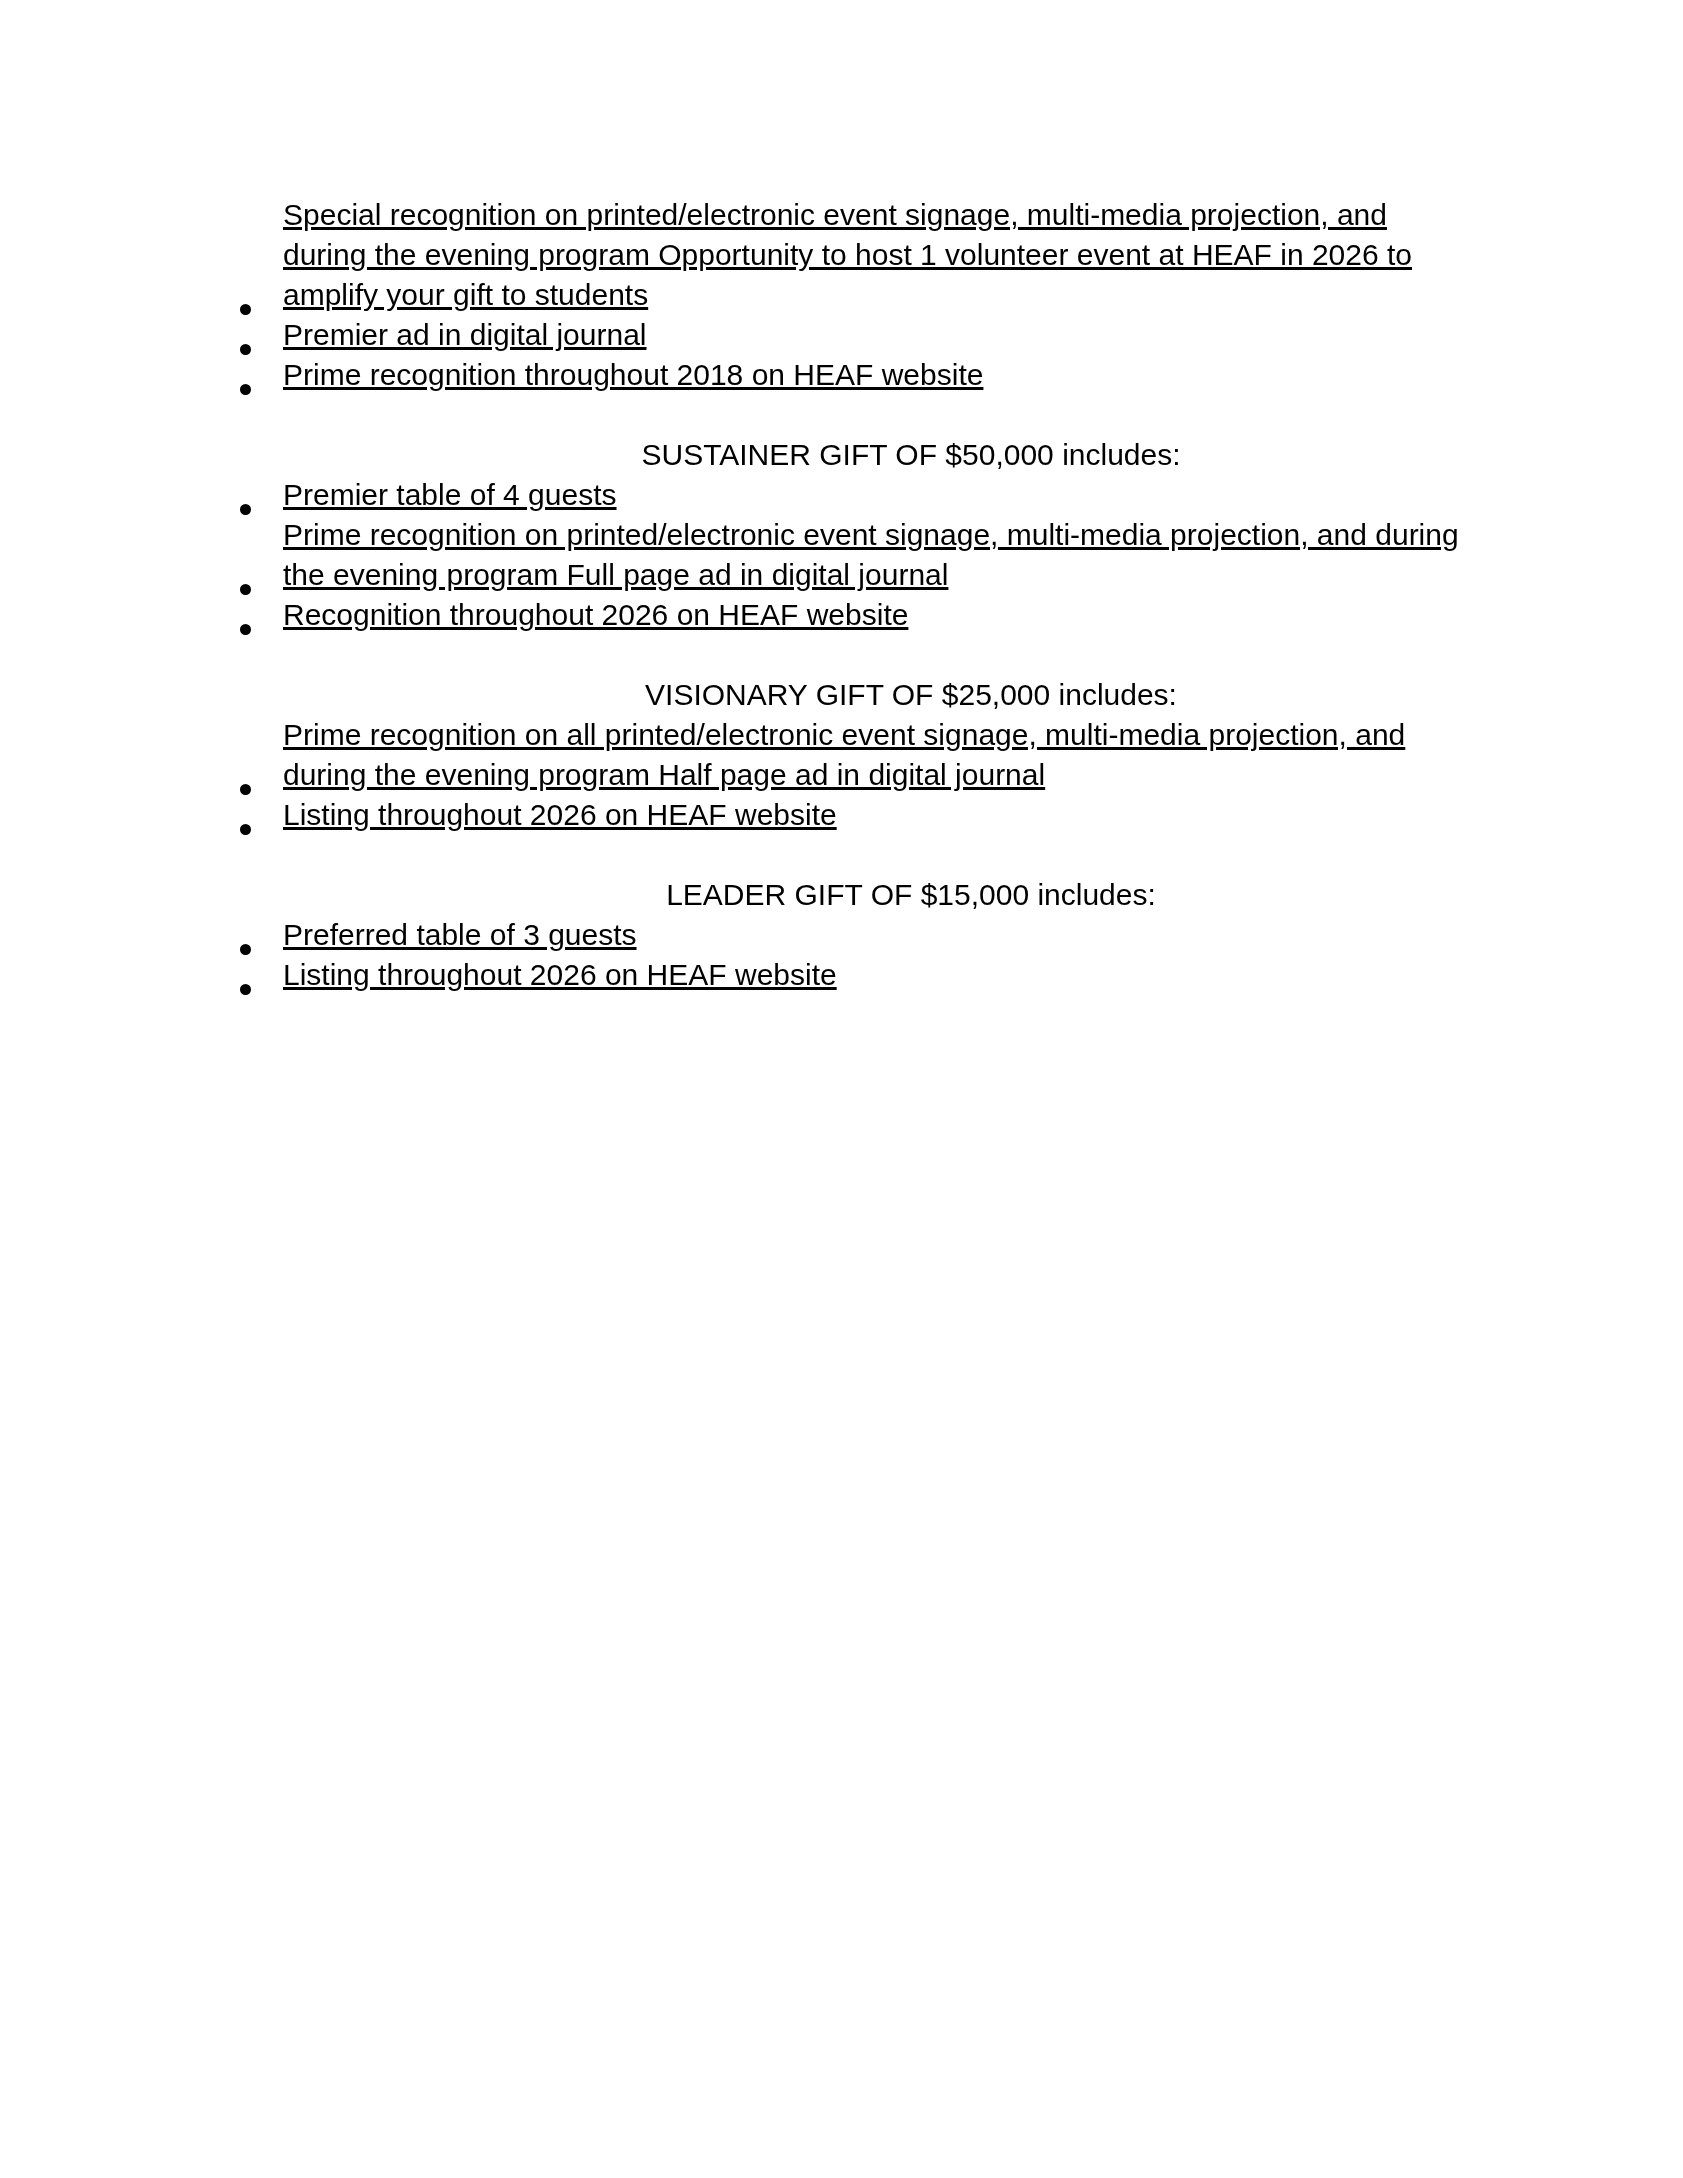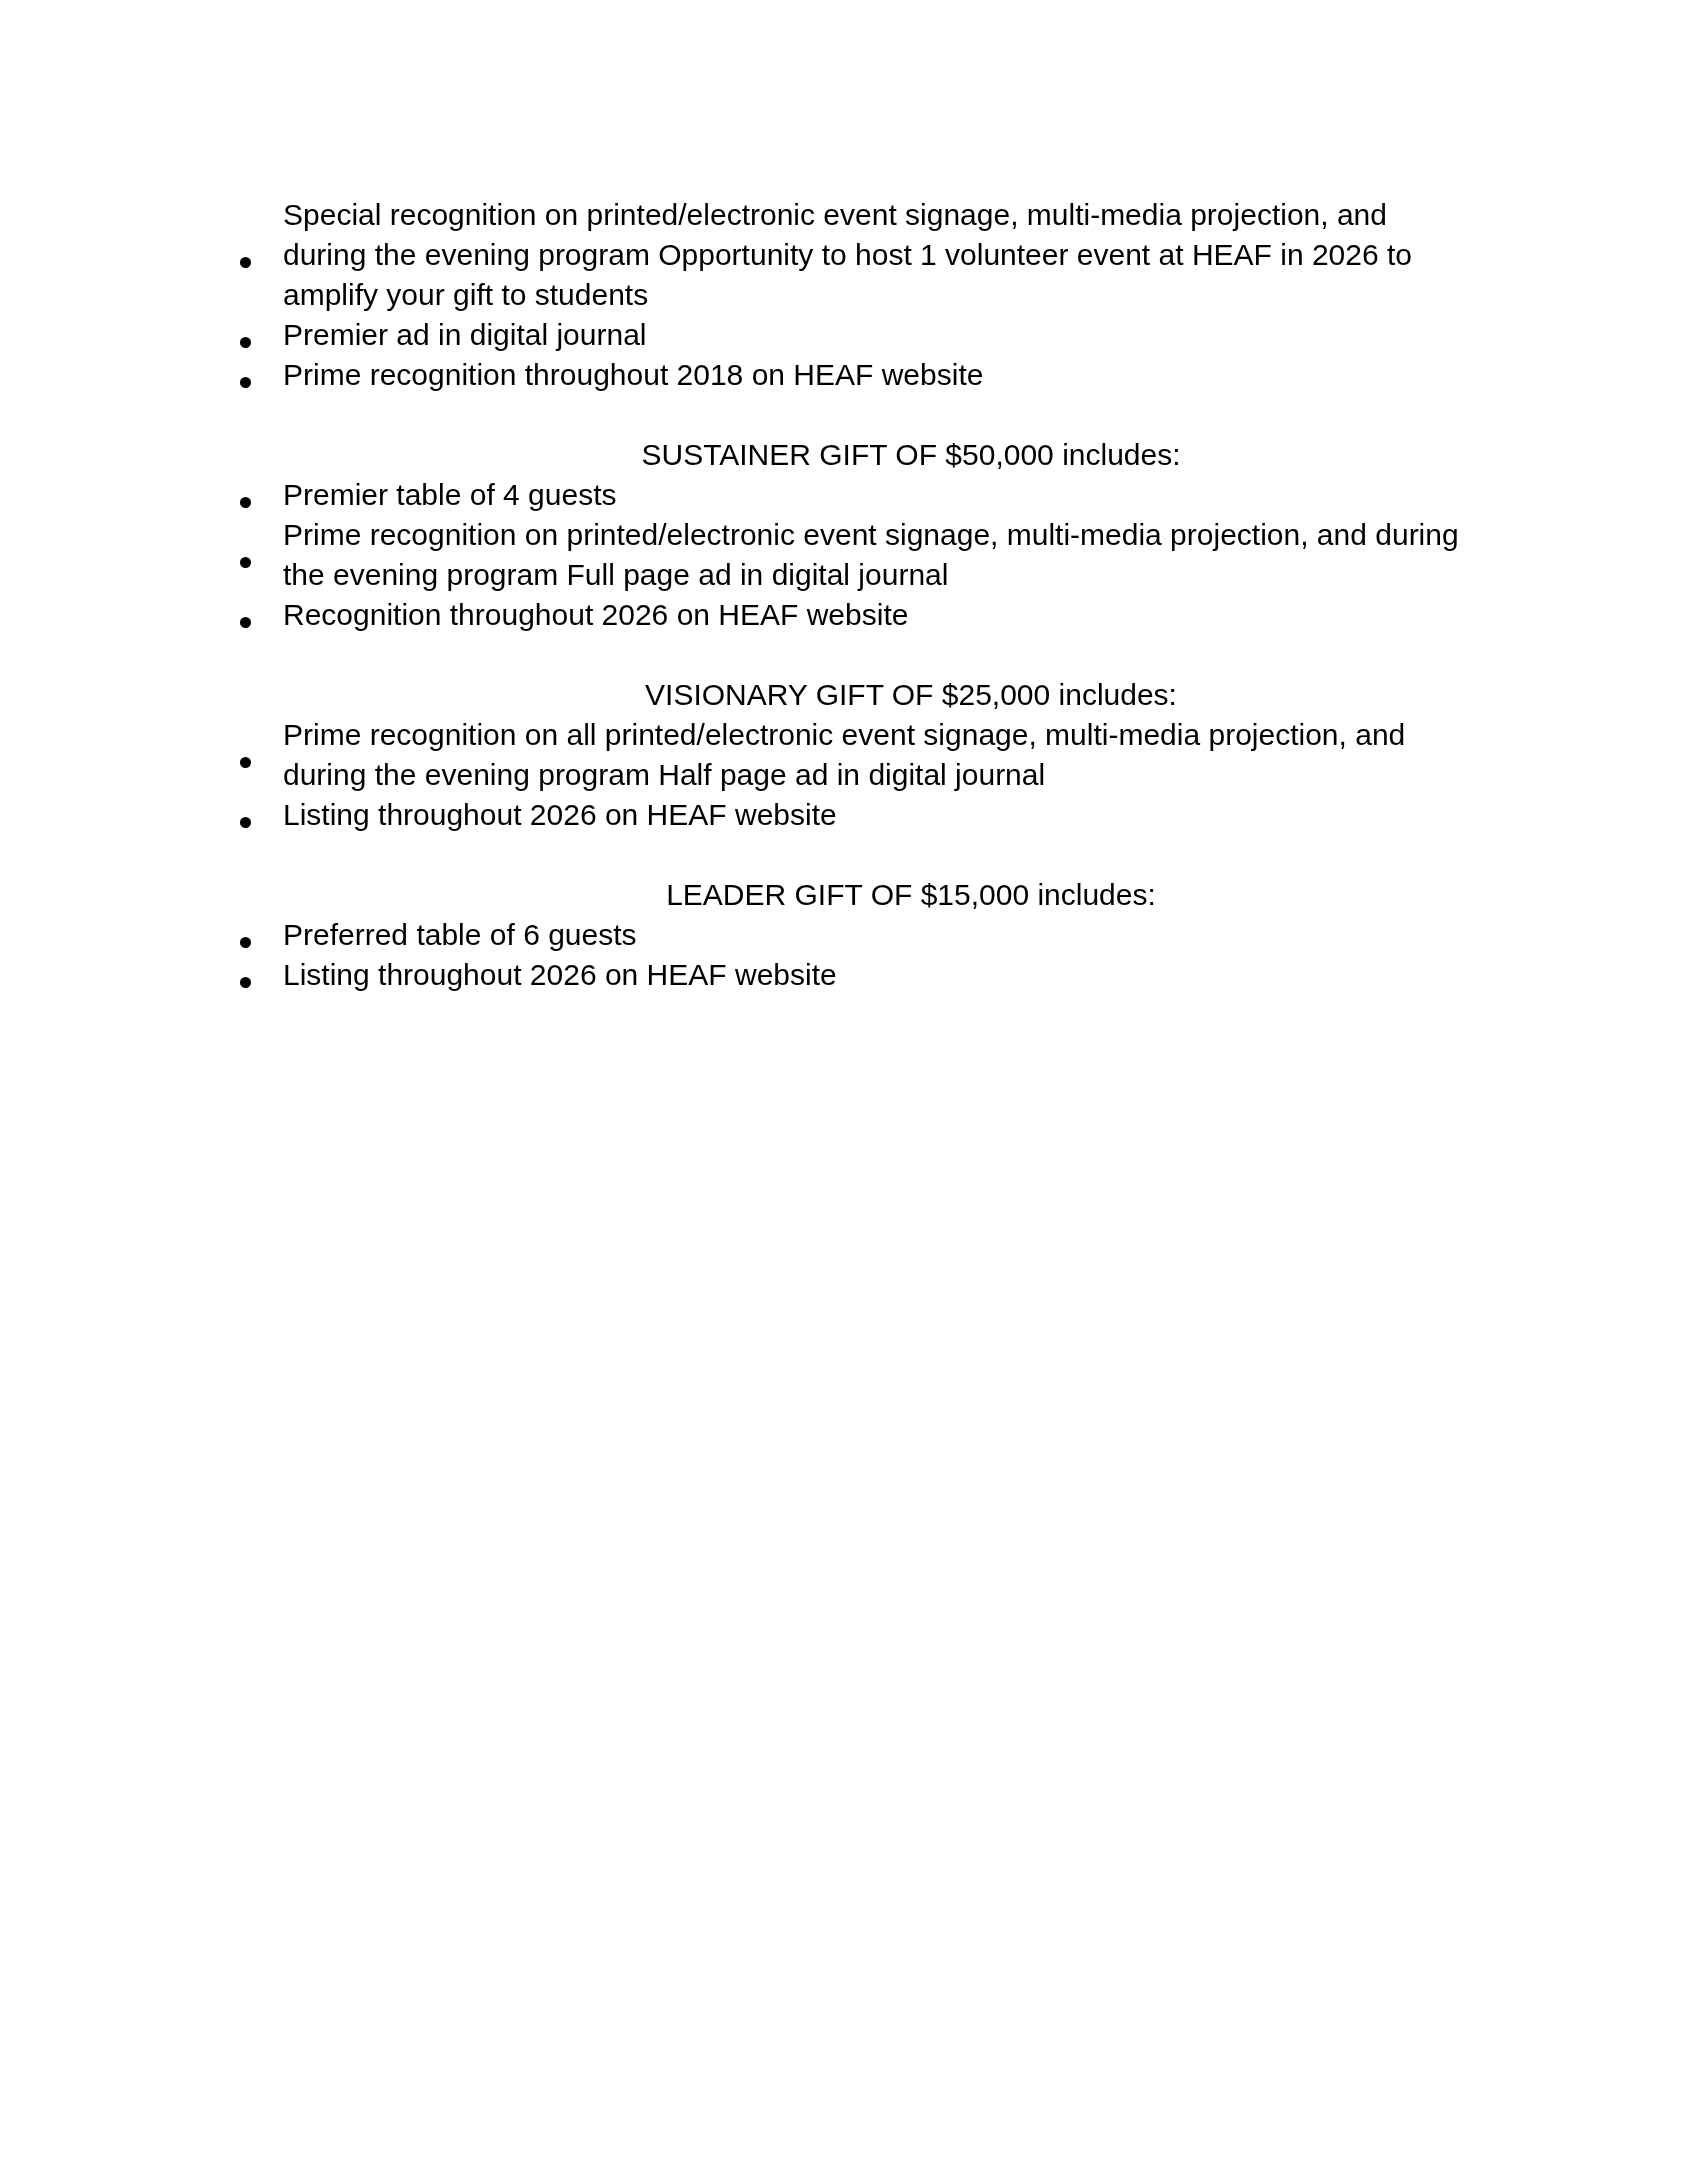--- a/index.html
+++ b/index.html
@@ -36,21 +36,22 @@
     white-space: pre-line;
     text-align: center;
   }
   .list {
     margin: 0;
     padding: 0;
     list-style: none;
   }
   .bullet-row {
     display: flex;
-    align-items: center;
+    align-items: flex-end;
+    text-decoration: underline;
   }
   .dot {
     flex: 0 0 auto;
     width: 11px;
     height: 11px;
     border-radius: 50%;
     background: #000000;
     margin-left: 42px;
     margin-right: 32px;
     margin-top: 15px;
@@ -118,21 +119,21 @@
         <span class="btext">Listing throughout 2026 on HEAF website</span>
       </li>
     </ul>
 
     <div class="spacer"></div>
 
     <div class="heading">LEADER GIFT OF $15,000 includes:</div>
     <ul class="list">
       <li class="bullet-row">
         <span class="dot"></span>
-        <span class="btext">Preferred table of 6 guests</span>
+        <span class="btext">Preferred table of 3 guests</span>
       </li>
       <li class="bullet-row">
         <span class="dot"></span>
         <span class="btext">Listing throughout 2026 on HEAF website</span>
       </li>
     </ul>
 
   </div>
 </div>
 

